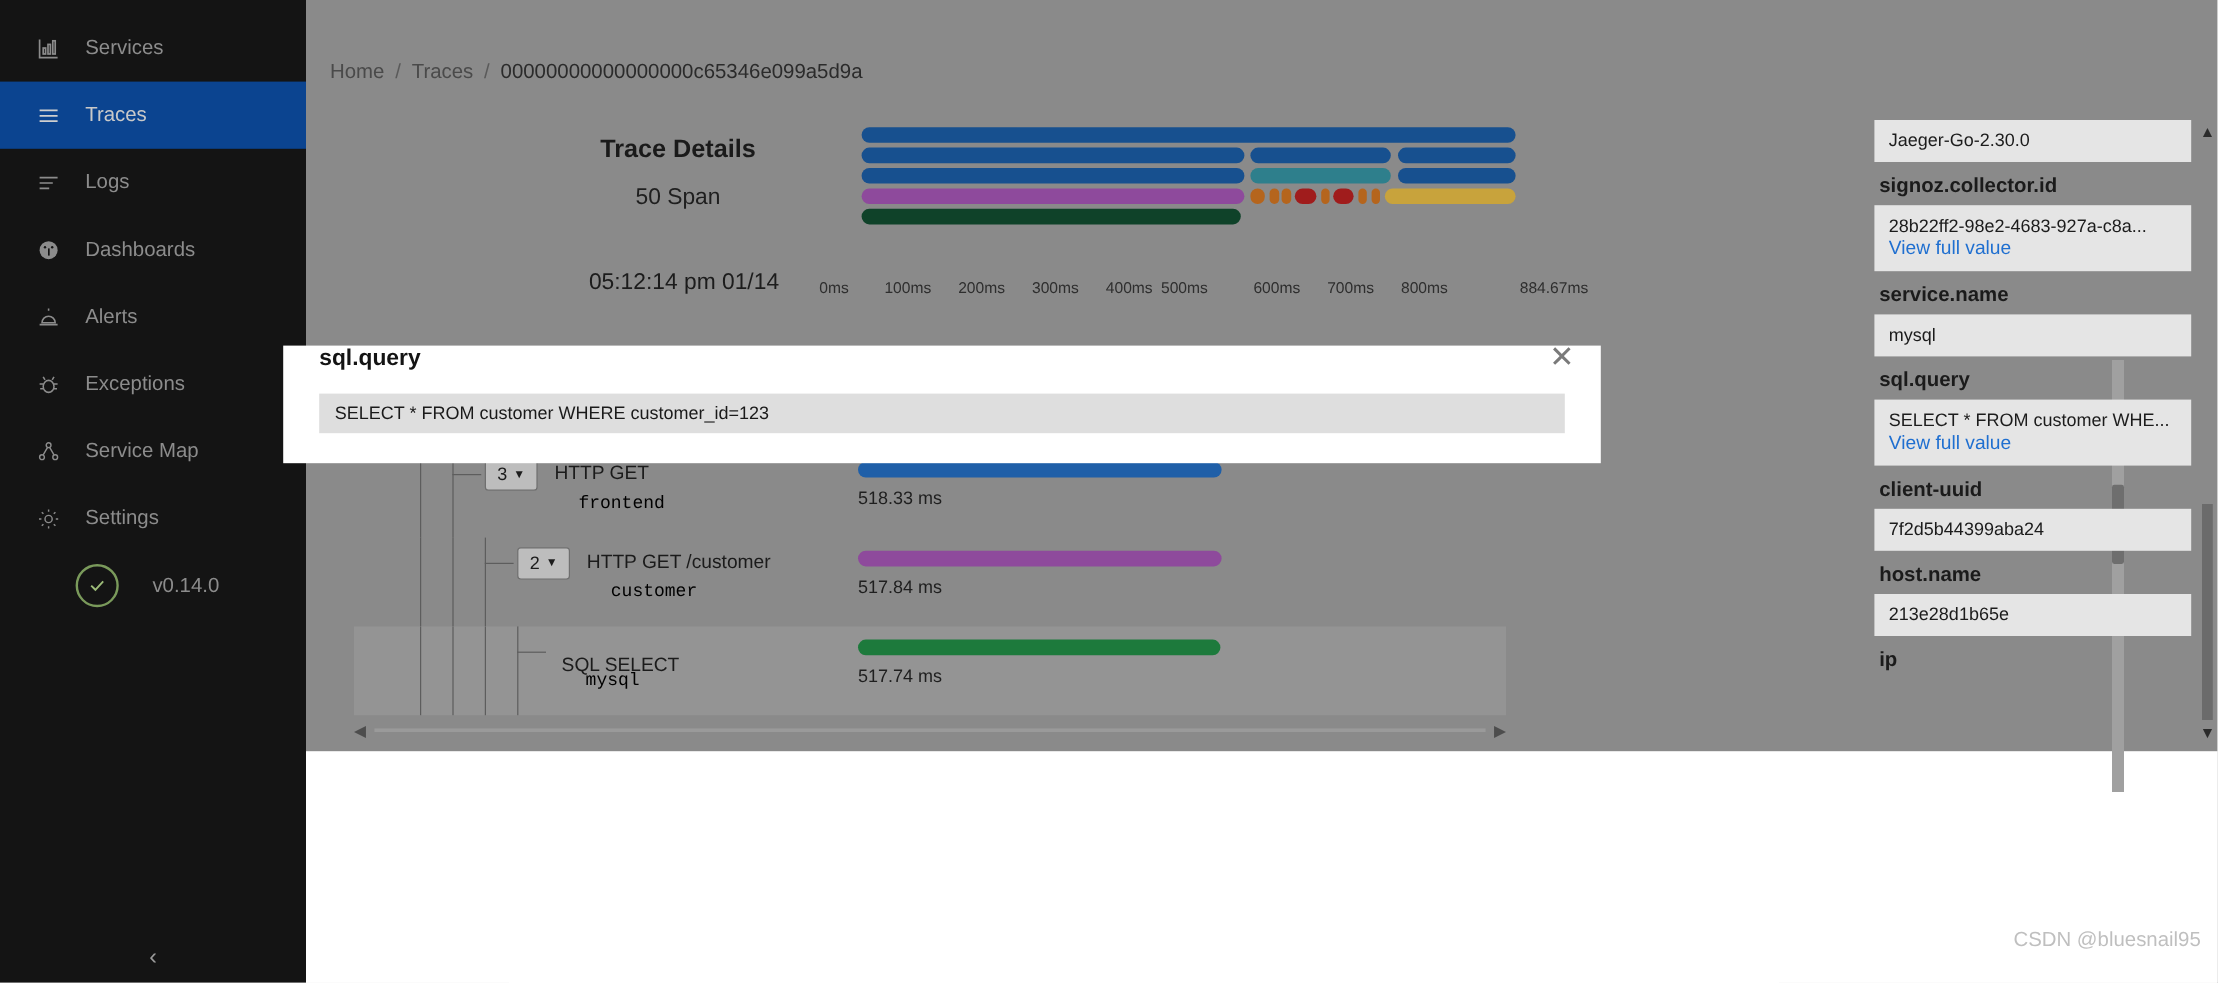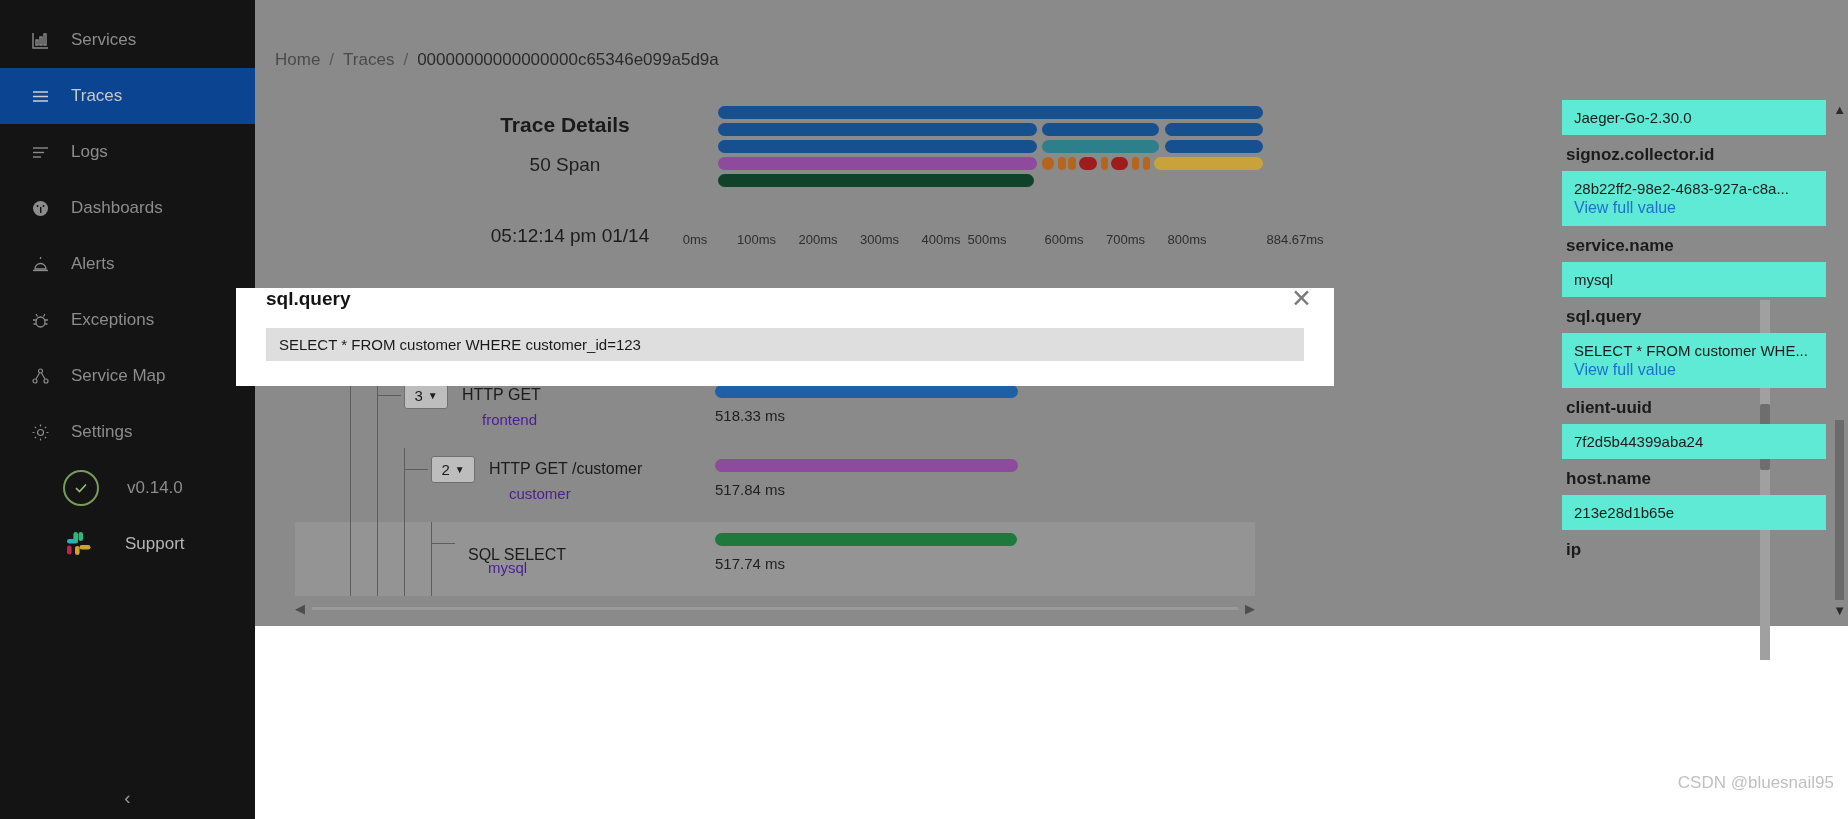--- a/index.html
+++ b/index.html
@@ -108,21 +108,21 @@
     position: absolute; left: 0; width: 960px; height: 74px;
   }
   .span-row.hl { background: #949494; }
   .span-toggle {
     position: absolute; display: flex; align-items: center; justify-content: center;
     gap: 5px; height: 27px; min-width: 44px; padding: 0 6px;
     background: #bdbdbd; border: 1px solid #6f6f6f; border-radius: 3px;
     font-size: 15px; color: #1c1c1c; cursor: pointer;
   }
   .span-name { position: absolute; font-size: 16px; color: #1b1b1b; white-space: nowrap; }
-  .span-svc { position: absolute; font-size: 15px; color: #4c1d95; white-space: nowrap; }
+  .span-svc { position: absolute; font-size: 15px; color: #000000; white-space: nowrap; font-family: Liberation Mono, monospace; }
   .span-bar { position: absolute; height: 13px; border-radius: 7px; }
   .span-dur { position: absolute; font-size: 15px; color: #1f1f1f; }
   .tree-line { position: absolute; background: #5d5d5d; }
 
   
   .vscroll-track {
     position: absolute; right: 78px; top: 300px; width: 10px; height: 360px;
     background: #a0a0a0;
   }
   .vscroll-thumb {
@@ -140,21 +140,21 @@
   .attrpanel {
     position: absolute; right: 0; top: 100px;
     width: 290px; bottom: 0;
     overflow: hidden;
   }
   .attr-key {
     font-size: 17px; font-weight: bold; color: #1b1b1b;
     padding: 10px 0 6px 4px;
   }
   .attr-val {
-    background: #5eead4; padding: 9px 12px;
+    background: #e5e5e5; padding: 9px 12px;
     font-size: 15px; color: #1c1c1c;
     white-space: nowrap; overflow: hidden; text-overflow: ellipsis;
   }
   .attr-link { color: #1f6fd0; font-size: 16px; cursor: pointer; padding-top: 2px; }
   .panel-arrow {
     position: absolute; right: 2px; color: #2b2b2b; font-size: 13px; cursor: pointer;
   }
   .panel-thumb {
     position: absolute; right: 4px; top: 320px; width: 9px; height: 180px;
     background: #6b6b6b; cursor: pointer;
@@ -290,33 +290,20 @@
 
     <div class="version-row">
       <span class="version-badge">
         <svg width="18" height="18" viewBox="0 0 18 18" fill="none" stroke="currentColor" stroke-width="1.6">
           <polyline points="4,9 7.5,12.5 14,5.5"></polyline>
         </svg>
       </span>
       <span>v0.14.0</span>
     </div>
 
-    <div class="support-row">
-      <span class="slack-icon">
-        <svg width="34" height="34" viewBox="0 0 34 34">
-          <rect x="4" y="12" width="11" height="4.6" rx="2.3" fill="#36a8c4"></rect>
-          <rect x="10.4" y="5" width="4.6" height="11" rx="2.3" fill="#2eb67d"></rect>
-          <rect x="4" y="18.5" width="4.6" height="9" rx="2.3" fill="#c0224a"></rect>
-          <rect x="15.5" y="5" width="4.6" height="9" rx="2.3" fill="#2eb67d"></rect>
-          <rect x="16.5" y="18" width="11" height="4.6" rx="2.3" fill="#cfa12e"></rect>
-          <rect x="12" y="19" width="4.6" height="9" rx="2.3" fill="#cfa12e"></rect>
-        </svg>
-      </span>
-      <span>Support</span>
-    </div>
 
     <div class="collapse-btn">
       <span>‹</span>
     </div>
   </div>
 
   <div class="main">
     <div class="dim"></div>
 
     <div class="breadcrumb">

